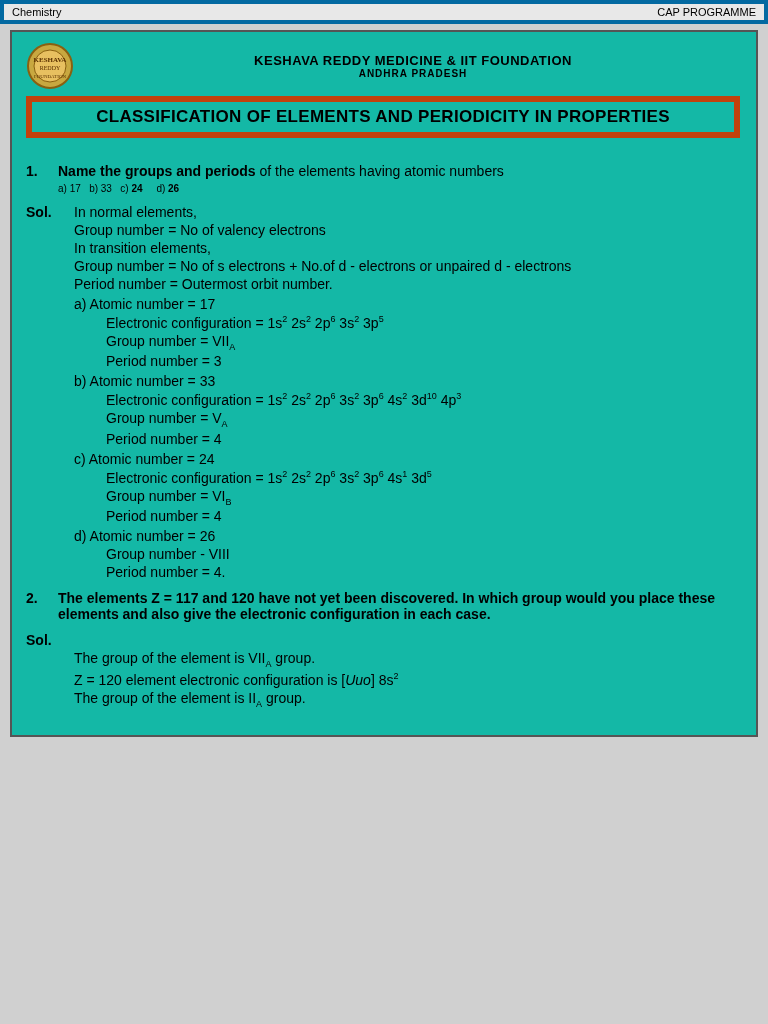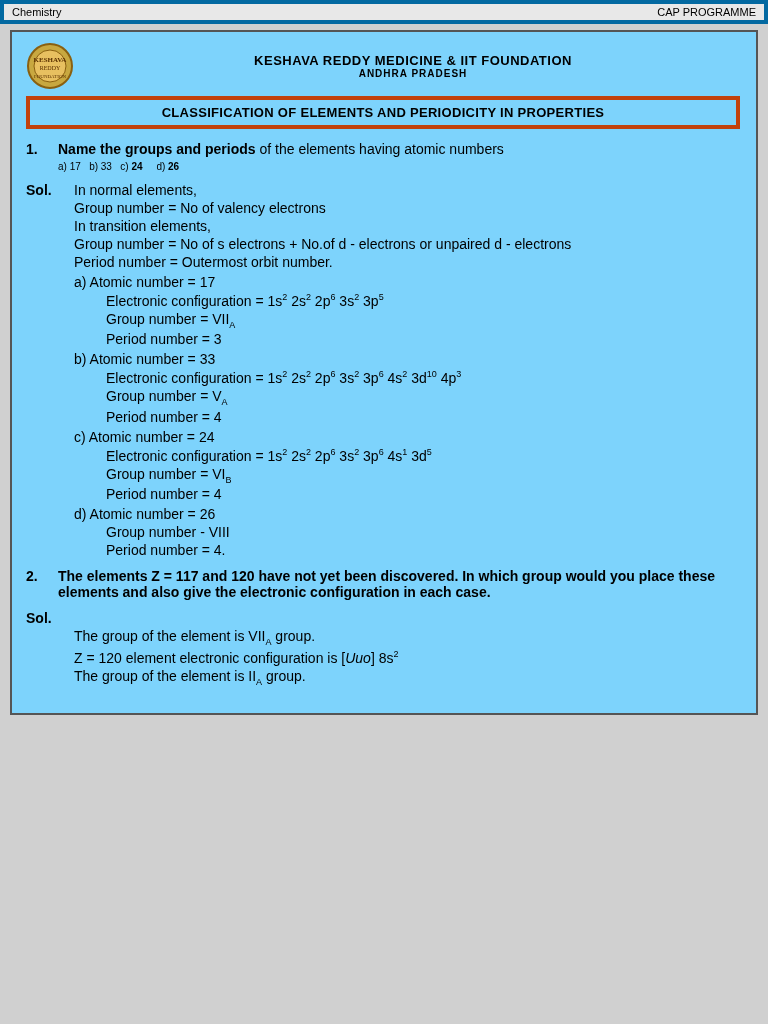--- a/index.html
+++ b/index.html
@@ -13,21 +13,21 @@
     .top-bar {
       background: #e8e8e8;
       border: 4px solid #0369a1;
       display: flex;
       justify-content: space-between;
       padding: 2px 8px;
       font-size: 11px;
       font-family: Arial, sans-serif;
     }
     .main-page {
-      background: #7dd3fc;
+      background: #14b8a6;
       margin: 6px 10px;
       border: 2px solid #555;
       padding: 10px 16px 16px 14px;
     }
     .header-area {
       display: flex;
       align-items: center;
       margin-bottom: 6px;
     }
     .logo {
@@ -46,26 +46,26 @@
       font-family: Arial, sans-serif;
       letter-spacing: 0.5px;
     }
     .header-subtitle {
       font-size: 10px;
       font-weight: bold;
       font-family: Arial, sans-serif;
       letter-spacing: 1px;
     }
     .section-title {
-      border: 4px solid #c2410c;
+      border: 6px solid #c2410c;
       text-align: center;
       font-weight: bold;
-      font-size: 13px;
+      font-size: 17px;
       padding: 5px 4px;
-      margin-bottom: 12px;
+      margin-bottom: 25px;
       font-family: Arial, sans-serif;
       letter-spacing: 0.3px;
     }
     .question-block {
       margin-bottom: 10px;
     }
     .q-row {
       display: flex;
       margin-bottom: 4px;
     }

